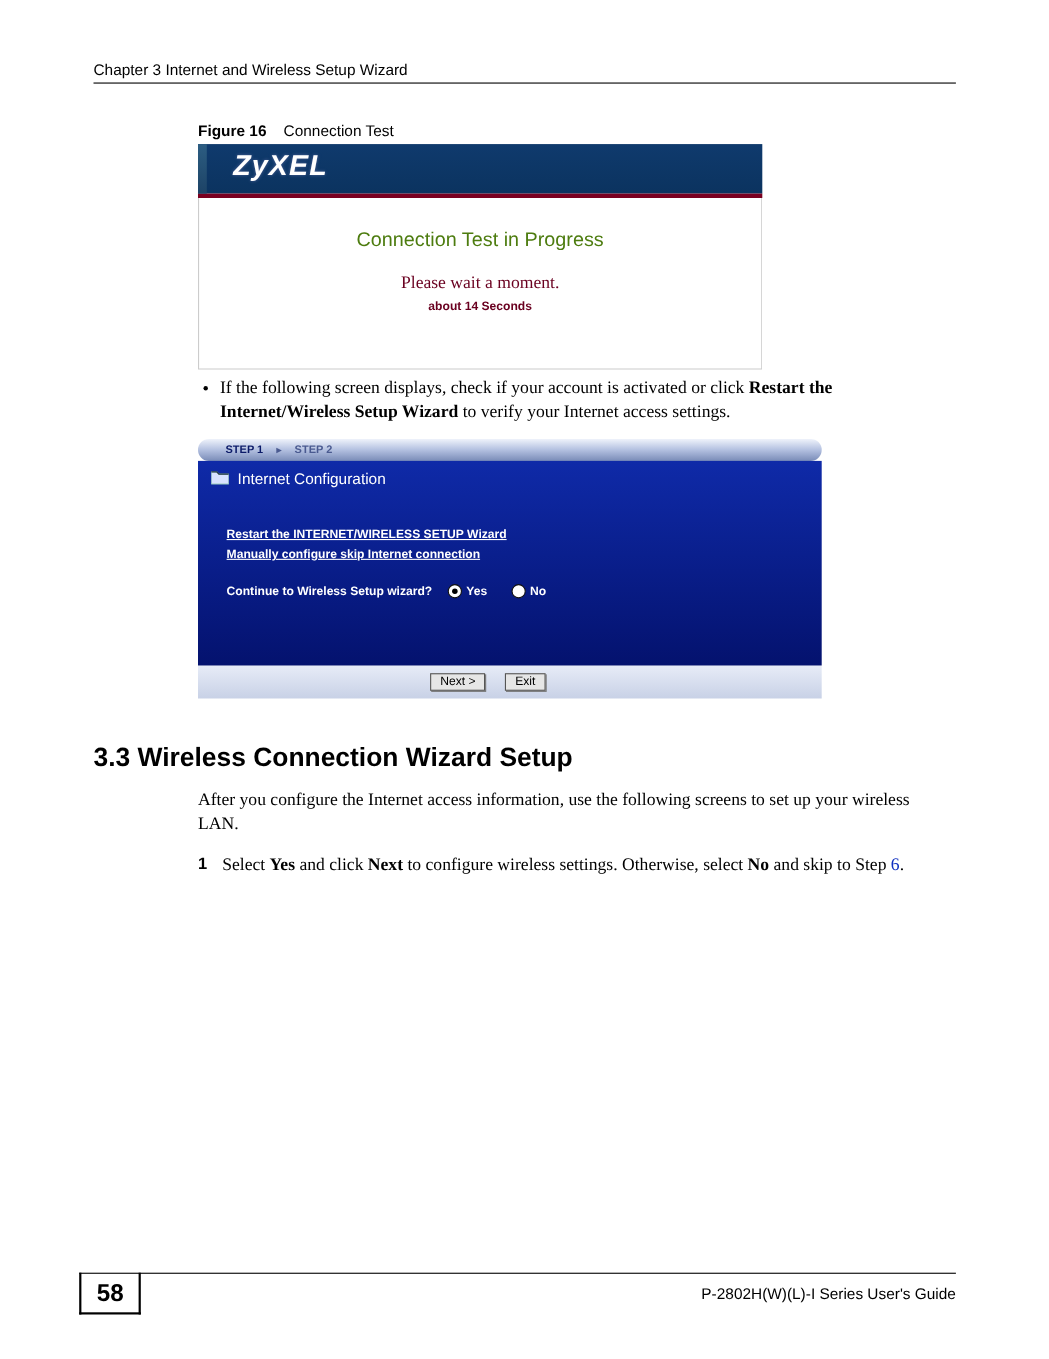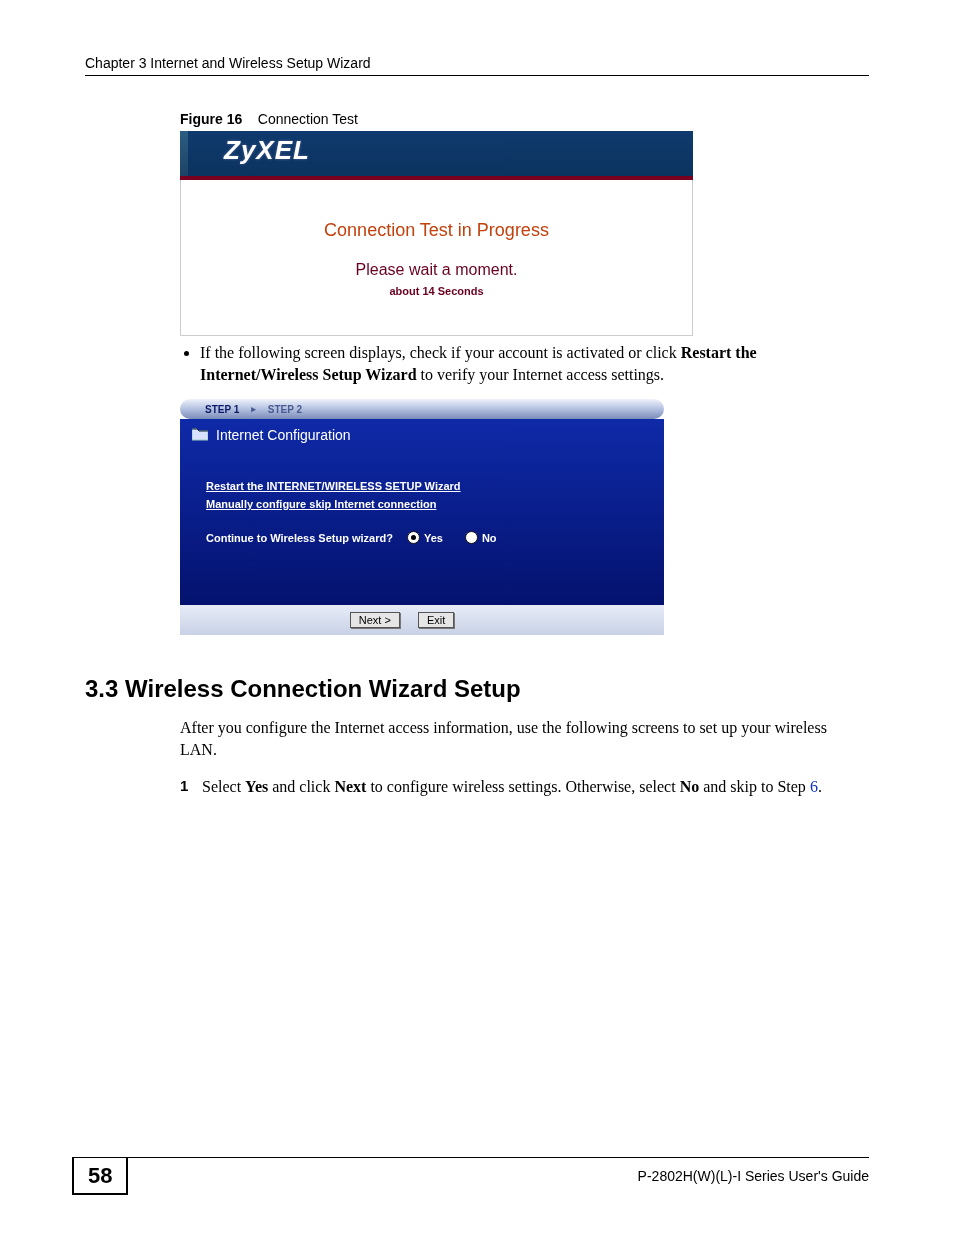--- a/index.html
+++ b/index.html
@@ -52,66 +52,66 @@
     border-bottom: 4px solid #7a0020;
   }
   .fig16-header .edge {
     position: absolute;
     left: 0; top:0; bottom:0;
     width: 8px;
     background: linear-gradient(#2c5d82,#1d4366);
   }
   .fig16-header .logo {
     position: absolute;
-    left: 44px;
+    left: 32px;
     top: 4px;
     font-family: Arial, sans-serif;
     font-weight: 900;
     font-style: italic;
     font-size: 26px;
     color: #fff;
     letter-spacing: 1px;
     text-shadow: 0 0 3px #569;
   }
   .fig16-body {
     text-align: center;
     font-family: Verdana, Arial, sans-serif;
     padding-top: 28px;
   }
   .fig16-body .title {
-    color: #c2410c;
+    color: #4d7c0f;
     font-size: 18px;
     margin-bottom: 20px;
-    margin-top: 12px;
   }
   .fig16-body .wait {
     color: #6a0020;
     font-size: 16px;
     margin-bottom: 6px;
+    font-family: Liberation Serif, serif;
   }
   .fig16-body .seconds {
     color: #6a0020;
     font-size: 11px;
     font-weight: bold;
   }
   
   .body-text {
     font-size: 16px;
     line-height: 1.35;
   }
   ul.body-bullets {
     margin: 6px 0 14px 20px;
     padding: 0;
   }
   ul.body-bullets li {
     margin-left: 0;
   }
   
   .fig17 {
-    width: 484px;
+    width: 567px;
     font-family: Verdana, Arial, sans-serif;
     font-size: 11px;
   }
   .fig17 .stepbar {
     height: 20px;
     background: linear-gradient(#eff3fb,#b3c0e0 50%,#7a8cb8);
     border-radius: 10px;
     display: flex;
     align-items: center;
     padding-left: 25px;

